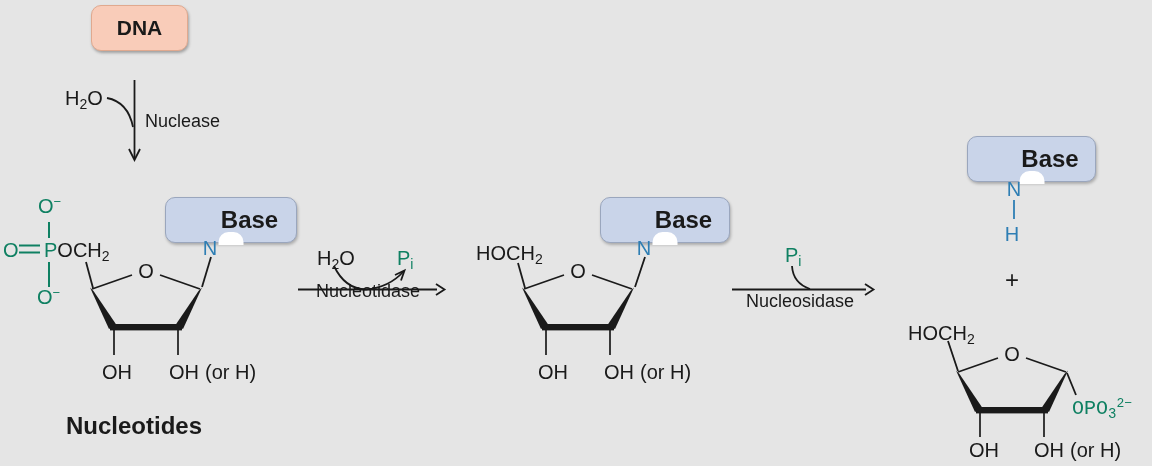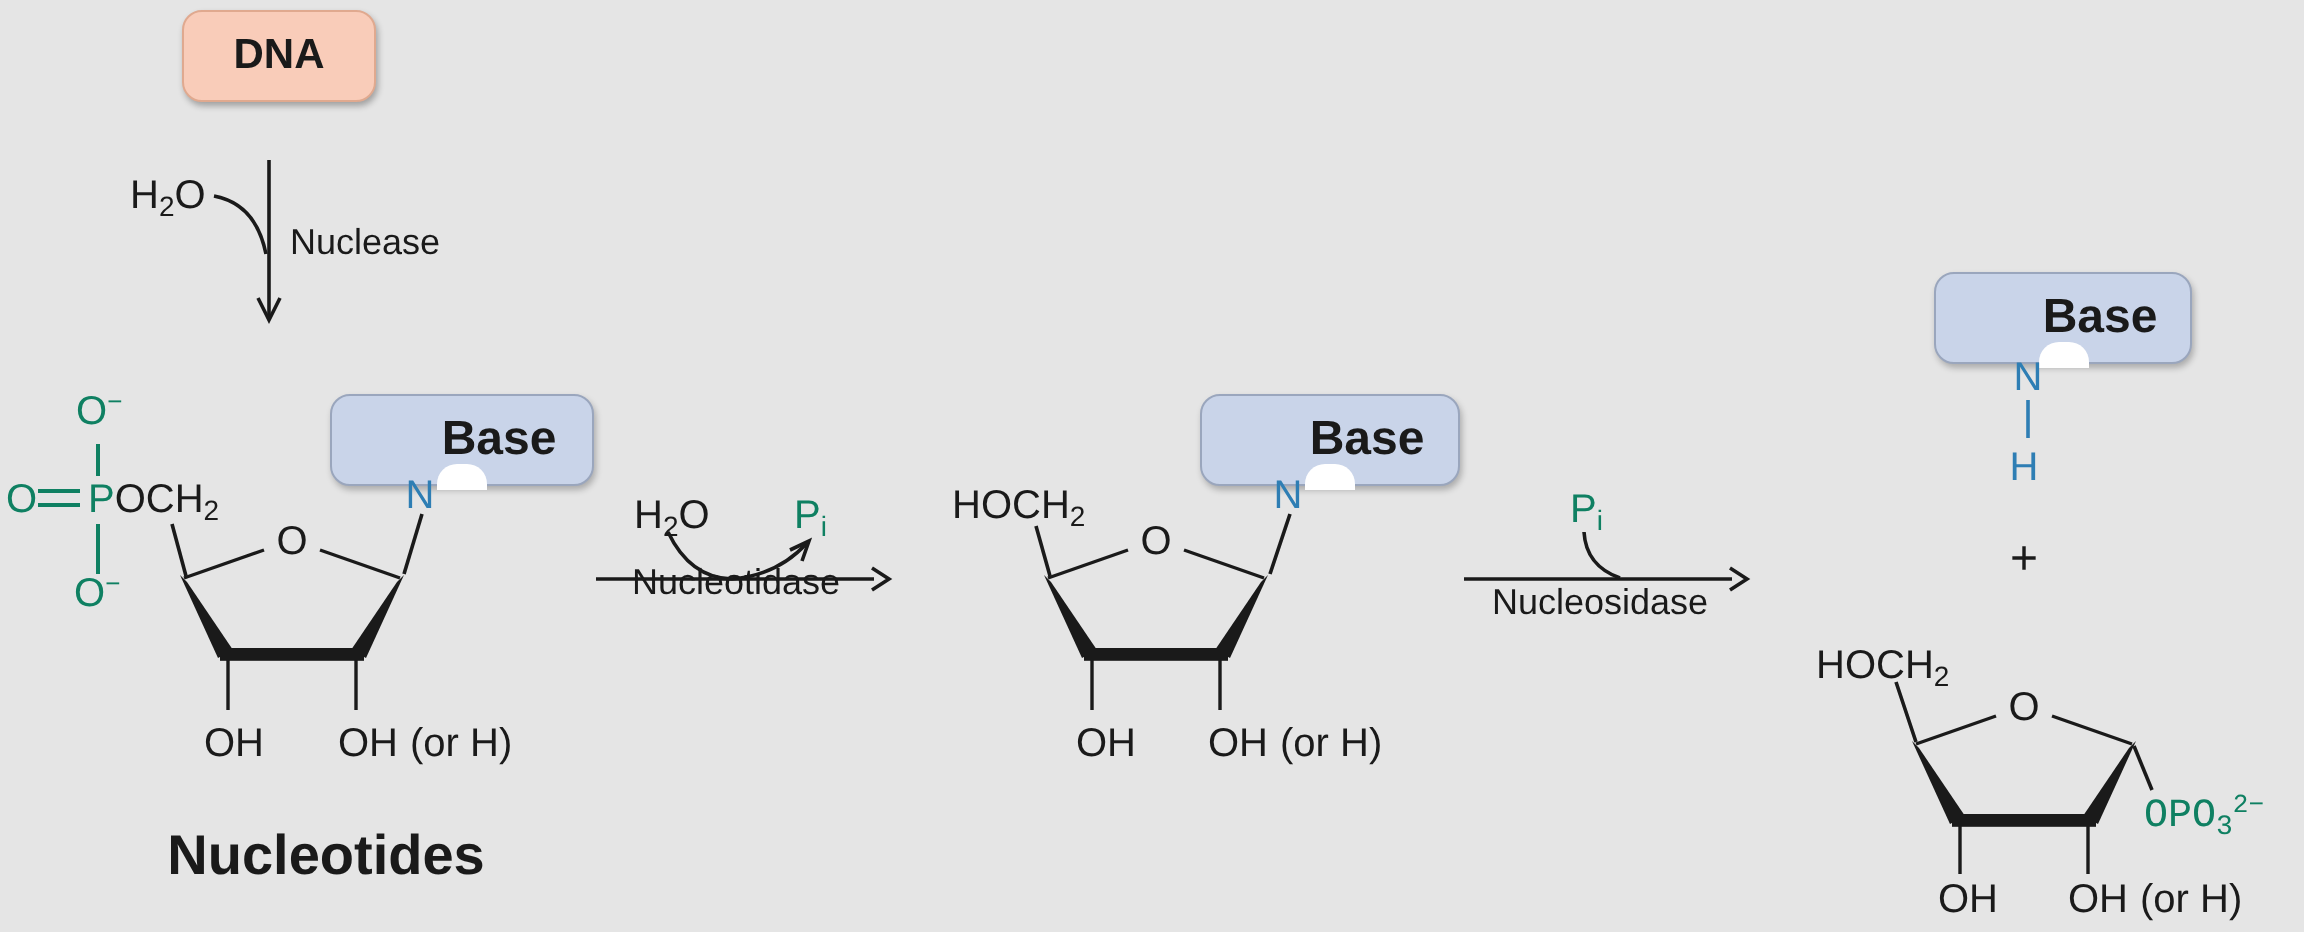--- a/index.html
+++ b/index.html
@@ -16,21 +16,21 @@
   .bond{stroke:var(--ink);stroke-width:1.8;fill:none;}
   .gbond{stroke:var(--green);stroke-width:2;fill:none;}
   .bluebond{stroke:var(--blue);stroke-width:1.8;fill:none;}
   .ring line{stroke:var(--ink);stroke-width:1.7;}
   .ring polygon,.ring rect{fill:var(--ink);stroke:none;}
   .lbl{position:absolute;font-size:20px;line-height:1;white-space:nowrap;}
   .cx{transform:translateX(-50%);}
   .green{color:var(--green);}
   .blue{color:var(--blue);}
   .enzyme{font-size:18px;text-align:right;}
-  .caption{font-size:28px;font-weight:bold;margin-left:29px;}
+  .caption{font-size:24px;font-weight:bold;}
   .plus{font-size:24px;}
   sub{font-size:14px;vertical-align:-4px;line-height:0;}
   sup{font-size:13px;vertical-align:7px;line-height:0;}
   .chembox{
     position:absolute;display:flex;align-items:center;justify-content:center;
     font-weight:bold;border-radius:10px;border:1.5px solid transparent;
   }
   .dnabox{
     background:var(--dna-box-bg);border-color:var(--dna-box-border);
     box-shadow:1px 2px 3px rgba(0,0,0,.30);font-size:21px;

